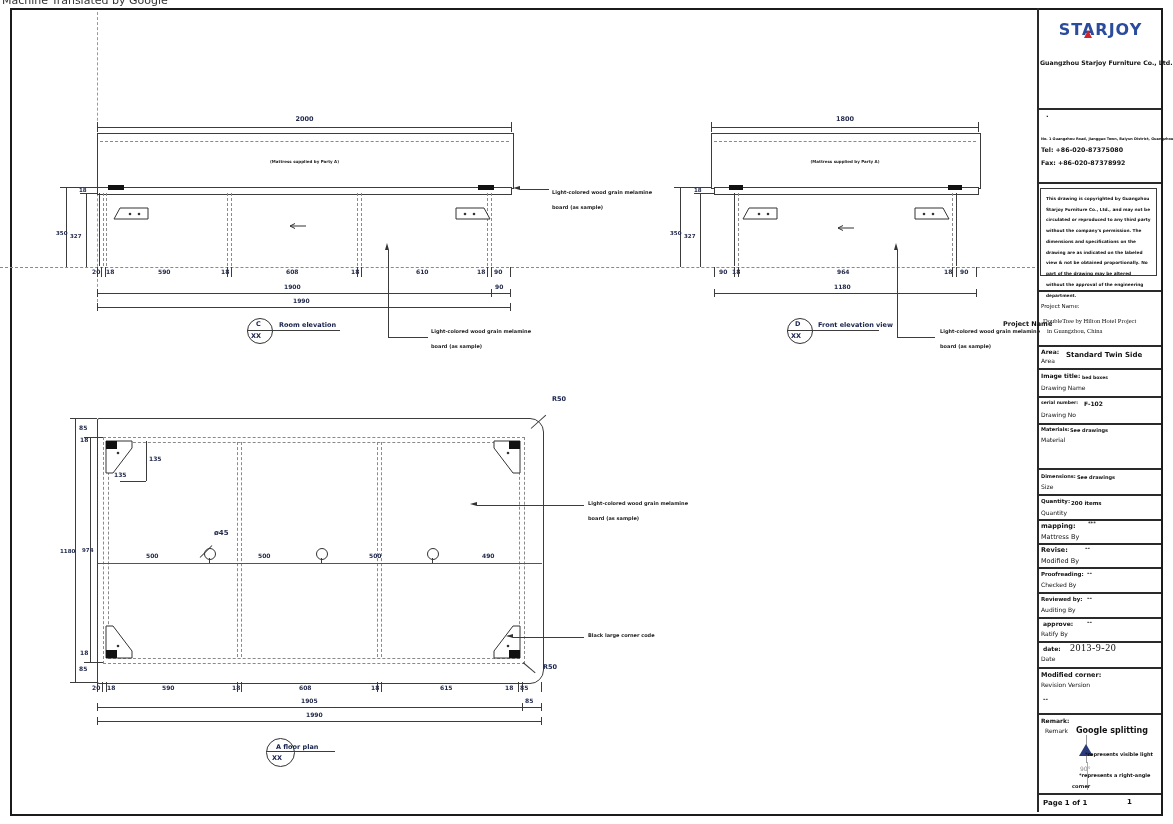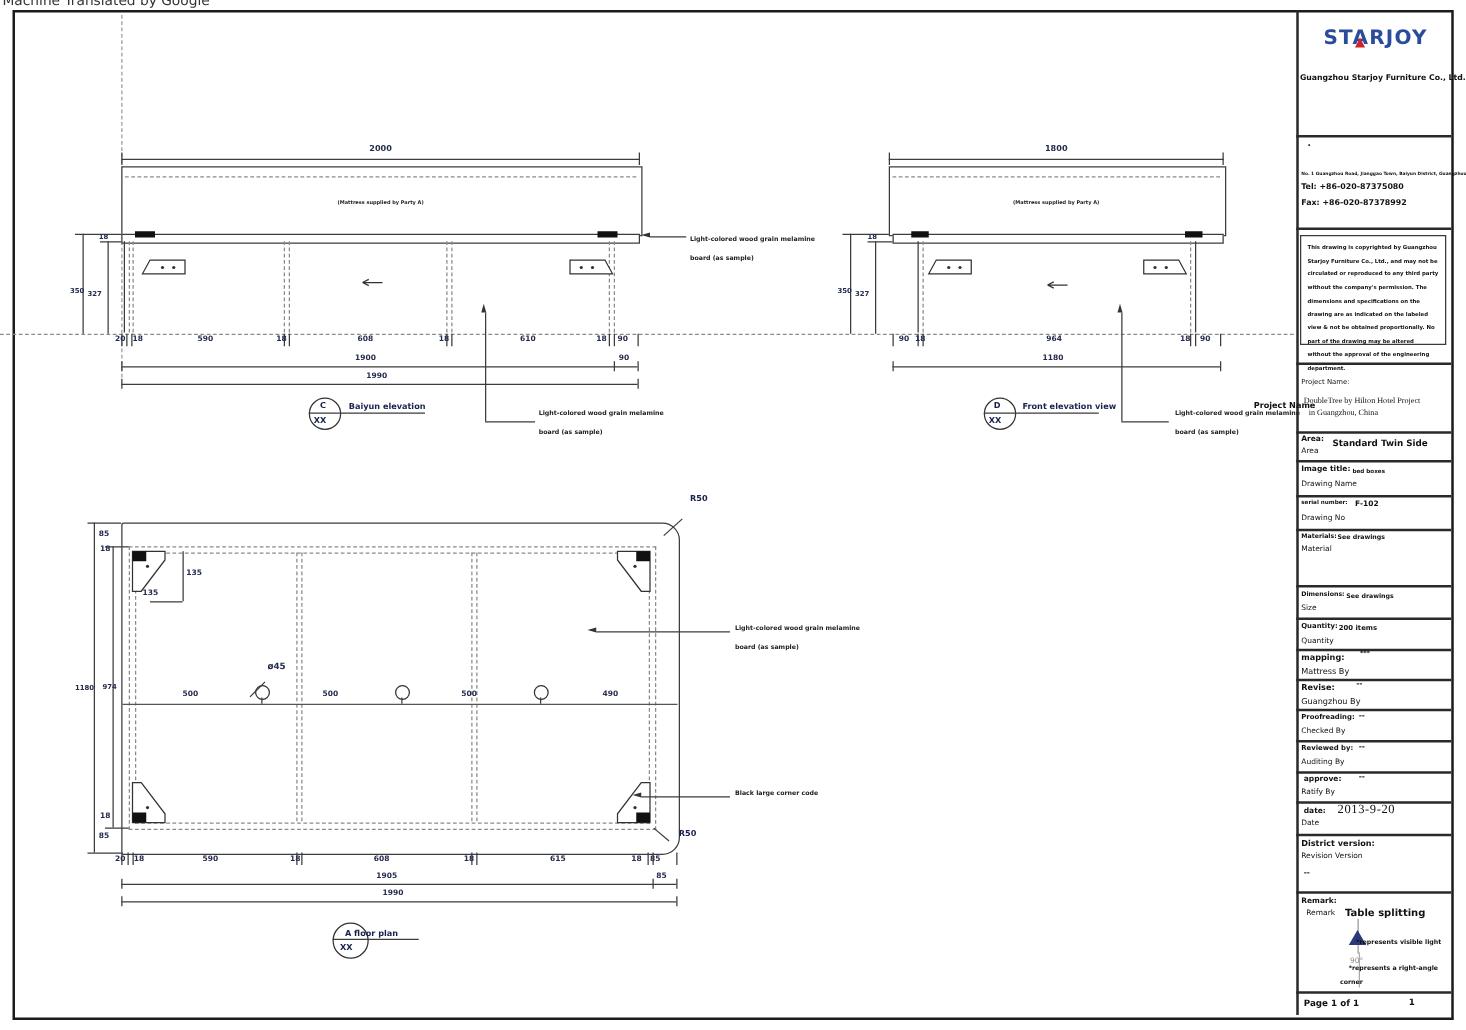--- a/index.html
+++ b/index.html
@@ -109,21 +109,21 @@
   <div class="dim" style="left:495px;top:284px;">90</div>
   <div class="hl" style="left:97px;top:307px;width:413px;"></div>
   <div class="vl" style="left:97px;top:303px;height:8px;"></div>
   <div class="vl" style="left:510px;top:303px;height:8px;"></div>
   <div class="dim" style="left:293px;top:298px;">1990</div>
 
   <div class="circ" style="left:247px;top:318px;width:24px;height:24px;"></div>
   <div class="hl" style="left:247px;top:330px;width:93px;"></div>
   <div class="vtitle" style="left:256px;top:321px;">C</div>
   <div class="vtitle" style="left:251px;top:333px;">XX</div>
-  <div class="vtitle" style="left:279px;top:322px;">Baiyun elevation</div>
+  <div class="vtitle" style="left:279px;top:322px;">Room elevation</div>
 
   <div class="arrL" style="left:513px;top:186px;"></div>
   <div class="hl" style="left:520px;top:189px;width:29px;"></div>
   <div class="note" style="left:552px;top:190px;">Light-colored wood grain melamine</div>
   <div class="note" style="left:552px;top:205px;">board (as sample)</div>
 
   <div class="arrU" style="left:385px;top:243px;"></div>
   <div class="vl" style="left:388px;top:250px;height:87px;"></div>
   <div class="hl" style="left:388px;top:337px;width:40px;"></div>
   <div class="note" style="left:431px;top:329px;">Light-colored wood grain melamine</div>
@@ -357,21 +357,21 @@
   <div class="tb" style="left:1041px;top:510px;font-size:6px;">Quantity</div>
   <div class="sep" style="top:519px;"></div>
 
   <div class="tb b" style="left:1041px;top:523px;font-size:6.5px;">mapping:</div>
   <div class="tb b" style="left:1088px;top:521px;font-size:5px;">***</div>
   <div class="tb" style="left:1041px;top:534px;font-size:6.5px;">Mattress By</div>
   <div class="sep" style="top:543px;"></div>
 
   <div class="tb b" style="left:1041px;top:547px;font-size:6.5px;">Revise:</div>
   <div class="tb b" style="left:1085px;top:545px;font-size:6px;">--</div>
-  <div class="tb" style="left:1041px;top:558px;font-size:6.5px;">Guangzhou By</div>
+  <div class="tb" style="left:1041px;top:558px;font-size:6.5px;">Modified By</div>
   <div class="sep" style="top:567px;"></div>
 
   <div class="tb b" style="left:1041px;top:572px;font-size:5.5px;">Proofreading:</div>
   <div class="tb b" style="left:1087px;top:570px;font-size:6px;">--</div>
   <div class="tb" style="left:1041px;top:582px;font-size:6px;">Checked By</div>
   <div class="sep" style="top:592px;"></div>
 
   <div class="tb b" style="left:1041px;top:597px;font-size:5.5px;">Reviewed by:</div>
   <div class="tb b" style="left:1087px;top:595px;font-size:6px;">--</div>
   <div class="tb" style="left:1041px;top:607px;font-size:6px;">Auditing By</div>
@@ -380,28 +380,28 @@
   <div class="tb b" style="left:1043px;top:621px;font-size:6px;">approve:</div>
   <div class="tb b" style="left:1087px;top:619px;font-size:6px;">--</div>
   <div class="tb" style="left:1041px;top:631px;font-size:6px;">Ratify By</div>
   <div class="sep" style="top:641px;"></div>
 
   <div class="tb b" style="left:1043px;top:646px;font-size:6px;">date:</div>
   <div class="tb serif" style="left:1070px;top:643px;font-size:10px;letter-spacing:0.5px;">2013-9-20</div>
   <div class="tb" style="left:1041px;top:656px;font-size:6px;">Date</div>
   <div class="sep" style="top:667px;"></div>
 
-  <div class="tb b" style="left:1041px;top:672px;font-size:6.5px;">District version:</div>
+  <div class="tb b" style="left:1041px;top:672px;font-size:6.5px;">Modified corner:</div>
   <div class="tb" style="left:1041px;top:682px;font-size:6px;">Revision Version</div>
   <div class="tb b" style="left:1043px;top:696px;font-size:6px;">--</div>
   <div class="sep" style="top:713px;"></div>
 
   <div class="tb b" style="left:1041px;top:718px;font-size:6px;">Remark:</div>
   <div class="tb" style="left:1045px;top:728px;font-size:6px;">Remark</div>
-  <div class="tb b" style="left:1076px;top:727px;font-size:8px;">Table splitting</div>
+  <div class="tb b" style="left:1076px;top:727px;font-size:8px;">Google splitting</div>
   <div class="vl" style="left:1086px;top:735px;height:28px;background:#9a9a9a;"></div>
   <div class="a" style="left:1079px;top:744px;width:0;height:0;border-left:7px solid transparent;border-right:7px solid transparent;border-bottom:12px solid #2a3a7a;"></div>
   <div class="tb b" style="left:1085px;top:752px;font-size:5px;">*represents visible light</div>
   <div class="vl" style="left:1087px;top:762px;height:28px;background:#aaa;"></div>
   <div class="tb" style="left:1080px;top:766px;font-size:6px;color:#8a8a8a;">90°</div>
   <div class="tb b" style="left:1079px;top:773px;font-size:5px;">*represents a right-angle</div>
   <div class="tb b" style="left:1072px;top:784px;font-size:5px;">corner</div>
   <div class="sep" style="top:793px;"></div>
 
   <div class="tb b" style="left:1043px;top:800px;font-size:7px;">Page 1 of 1</div>

